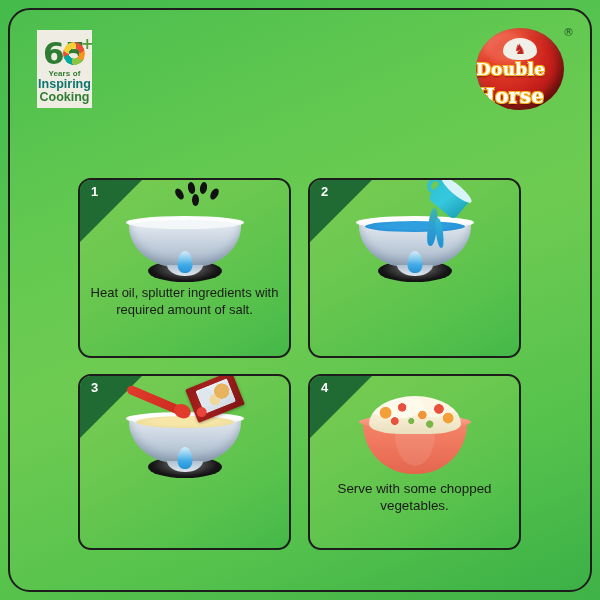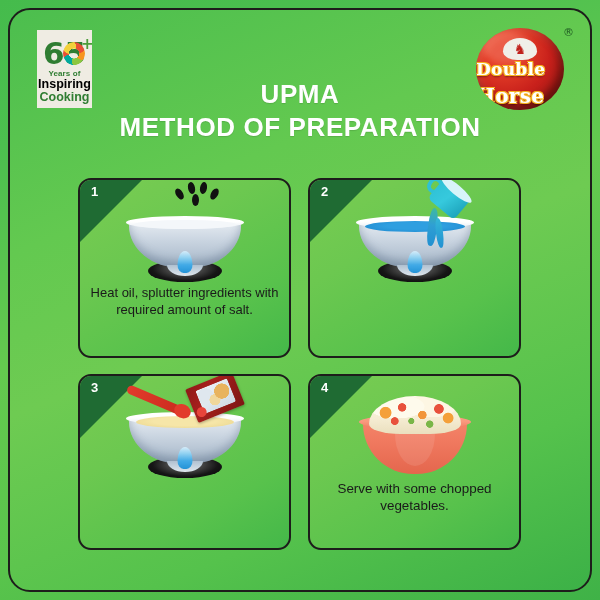--- a/index.html
+++ b/index.html
@@ -51,21 +51,21 @@
       #f2d03a;
     -webkit-mask: radial-gradient(circle at 50% 50%, transparent 0 31%, #000 32%);
             mask: radial-gradient(circle at 50% 50%, transparent 0 31%, #000 32%);
   }
   #logo65 .plus {
     position:absolute; left:40px; top:-3px;
     font-size:15px; font-weight:bold; color:#4c9c3a;
     font-family:"DejaVu Sans", sans-serif;
   }
   #logo65 .l1 { font-size:8px; color:#2f7d32; font-weight:bold; margin-top:1px; letter-spacing:.1px;}
-  #logo65 .l2 { font-size:12.5px; color:#000000; font-weight:bold; line-height:13px; }
+  #logo65 .l2 { font-size:12.5px; color:#0f766e; font-weight:bold; line-height:13px; }
   #logo65 .l3 { font-size:12.5px; color:#2f7d32; font-weight:bold; line-height:13px; }
 
   
   #dh-logo { position:absolute; right:12px; top:12px; width:108px; height:88px; }
   #dh-circle {
     position:absolute; left:6px; top:6px; width:88px; height:82px;
     border-radius:50%;
     background:
       radial-gradient(ellipse at 32% 26%, #e8432a 0 18%, #c8201b 55%, #8e1410 100%);
     box-shadow: inset -4px -5px 10px rgba(0,0,0,.45), inset 3px 3px 8px rgba(255,140,110,.35);
@@ -316,24 +316,20 @@
       <div id="dh-circle">
         <div id="dh-horse">
           <span class="h">♞</span>
         </div>
         <div id="dh-word1">Double</div>
         <div id="dh-word2">Horse</div>
       </div>
       <div id="dh-reg">®</div>
     </div>
 
-    <div id="title">
-      <div class="t1">UPMA</div>
-      <div class="t2">METHOD OF PREPARATION</div>
-    </div>
 
     <div id="grid">
 
       <div class="card card-1">
         <div class="corner"></div>
         <div class="corner-num">1</div>
         <div class="art">
           <span class="seed" style="left:96px; top:8px;  transform:rotate(-32deg);"></span>
           <span class="seed" style="left:108px;top:2px;  transform:rotate(-12deg);"></span>
           <span class="seed" style="left:120px;top:2px;  transform:rotate(10deg);"></span>

